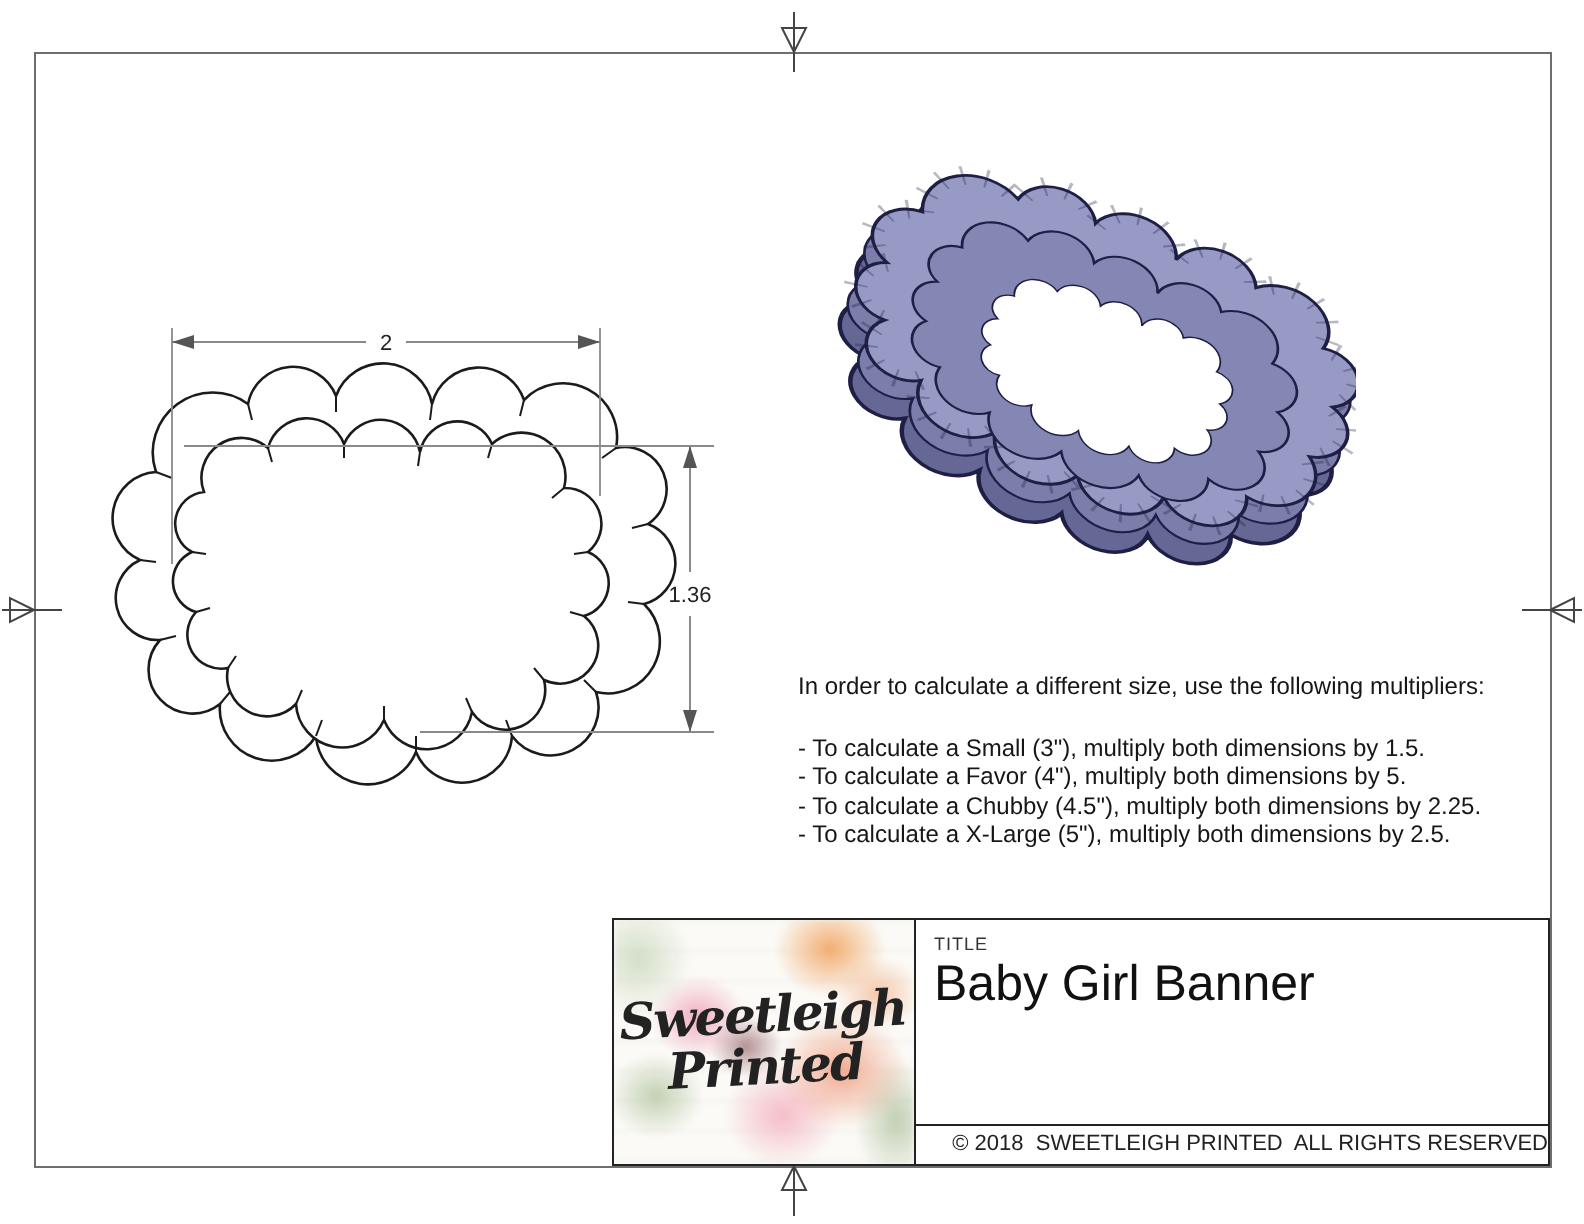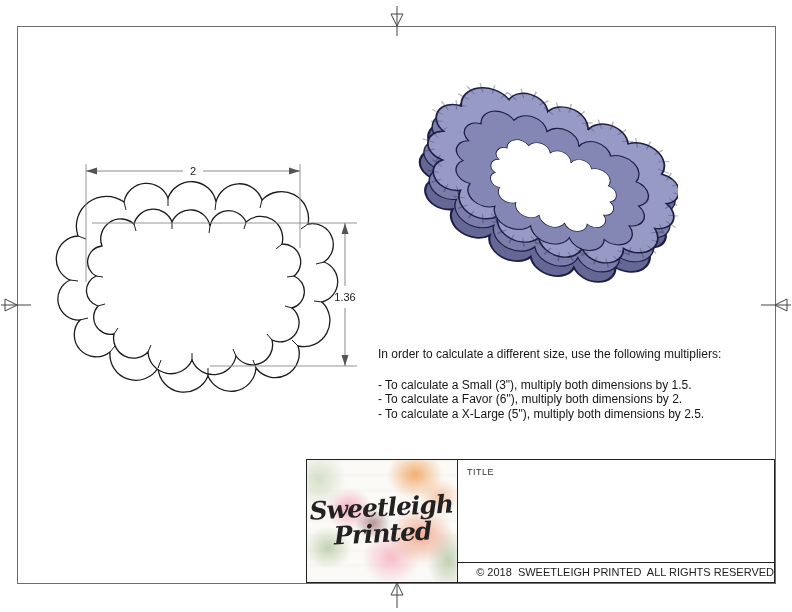--- a/index.html
+++ b/index.html
@@ -7,21 +7,21 @@
     position:relative;width:792px;height:612px;background:#ffffff;overflow:hidden;
     font-family:"Liberation Sans",sans-serif;color:#1a1a1a;
   }
   .sheet-border{
     position:absolute;left:17px;top:26px;width:757px;height:556px;
     border:1px solid #6e6e6e;box-sizing:content-box;
   }
   .mark{position:absolute;}
   .tech-drawing{position:absolute;left:40px;top:140px;width:340px;height:270px;}
   .render3d{position:absolute;left:408px;top:48px;width:270px;height:260px;}
-  .instructions{position:absolute;left:378px;top:336px;width:378px;font-size:12px;line-height:14px;color:#161616;margin-top:11px;}
+  .instructions{position:absolute;left:399px;top:336px;width:378px;font-size:12px;line-height:14px;color:#161616;}
   .instructions .heading{margin-bottom:17px;}
   .instructions .item{line-height:14.4px;white-space:nowrap;}
   .title-block{
     position:absolute;left:306px;top:459px;width:469px;height:124px;background:#fff;
     border:1px solid #222;box-sizing:border-box;
   }
   .logo-box{
     position:absolute;left:0;top:0;width:151px;height:100%;border-right:1px solid #222;
     box-sizing:border-box;overflow:hidden;background:#fbfaf6;
   }
@@ -130,31 +130,33 @@
     <use href="#ob" transform="translate(136,140) rotate(21) scale(0.92,0.68)" stroke="#1f1f45" stroke-width="1.5" fill="#7b7daa"></use>
     <use href="#ob" transform="translate(140,131) rotate(21) scale(0.92,0.68)" stroke="#1f1f45" stroke-width="2" fill="#989ac6"></use>
     <use href="#ob" transform="translate(140,131) rotate(21) scale(0.92,0.68)" fill="none" stroke="rgba(31,31,69,0.32)" stroke-width="13" stroke-dasharray="1.5 12"></use>
     <use href="#ib" transform="translate(142,135) rotate(21) scale(0.92,0.68)" stroke="#1f1f45" stroke-width="1.5" fill="#8486b3"></use>
     <use href="#ib" transform="translate(144,139) rotate(21) scale(0.60,0.45)" stroke="#1f1f45" stroke-width="1.5" fill="#ffffff"></use>
   </svg>
 
   <div class="instructions">
     <div class="heading">In order to calculate a different size, use the following multipliers:</div>
     <div class="item">- To calculate a Small (3"), multiply both dimensions by 1.5.</div>
-    <div class="item">- To calculate a Favor (6"), multiply both dimensions by 2.</div>
+    <div class="item">- To calculate a Favor (4"), multiply both dimensions by 5.</div>
+    <div class="item">- To calculate a Chubby (4.5"), multiply both dimensions by 2.25.</div>
     <div class="item">- To calculate a X-Large (5"), multiply both dimensions by 2.5.</div>
   </div>
 
   <div class="title-block">
     <div class="logo-box">
       <div class="logo-bg"></div>
       <div class="logo-text">
         <span>Sweetleigh</span>
         <span>Printed</span>
       </div>
     </div>
     <div class="tb-right">
       <div class="tb-label">TITLE</div>
+      <div class="tb-title">Baby Girl Banner</div>
       <div class="tb-copyright">© 2018  SWEETLEIGH PRINTED  ALL RIGHTS RESERVED</div>
     </div>
   </div>
 
 </div>
 
 </body></html>

